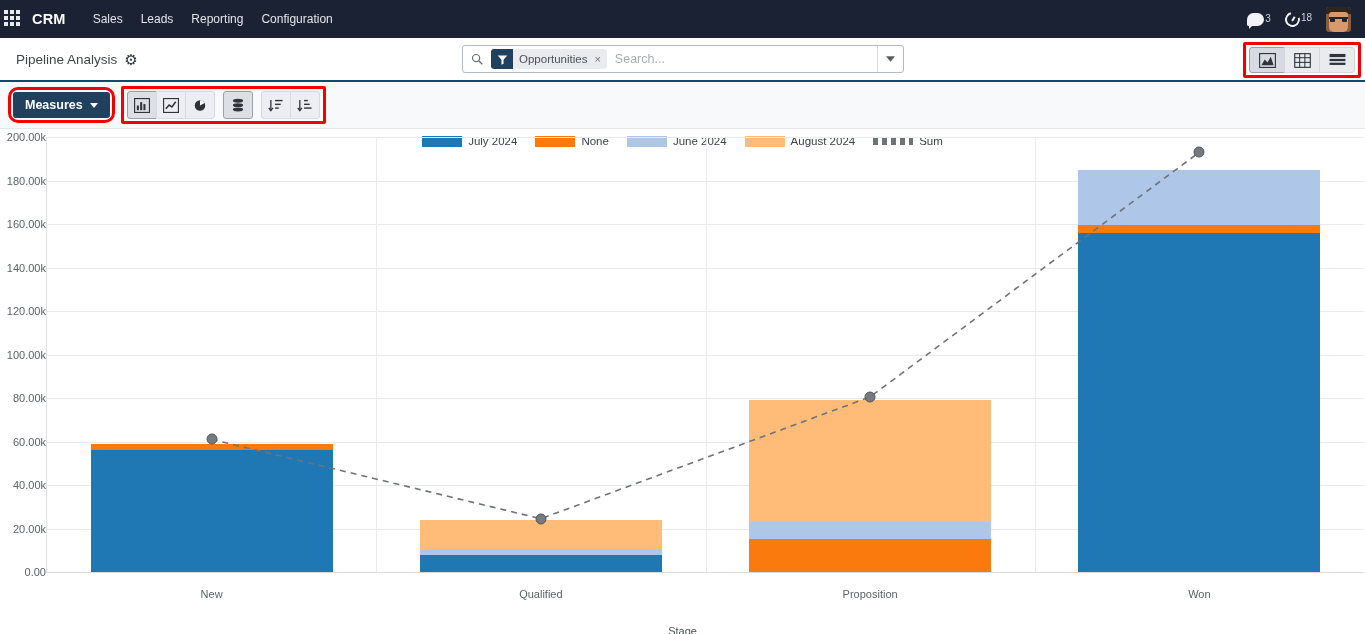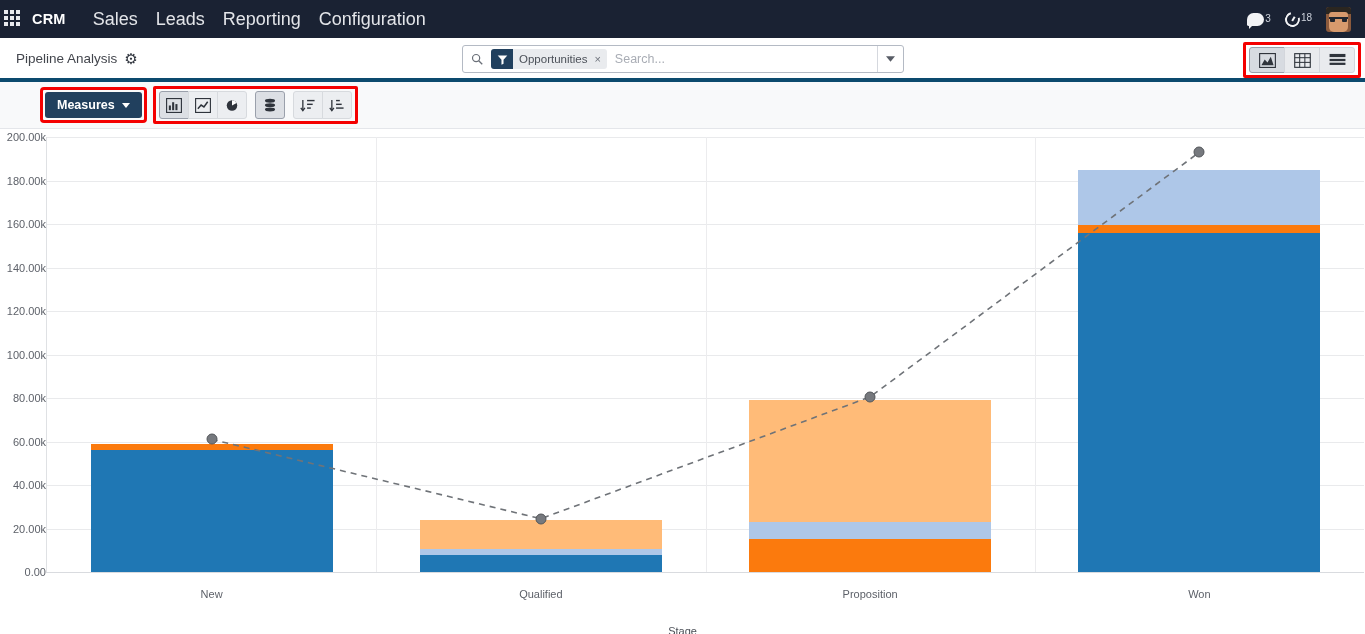--- a/index.html
+++ b/index.html
@@ -33,21 +33,21 @@
   .brand {
     color: #ffffff;
     font-size: 14.5px;
     font-weight: bold;
     margin-right: 18px;
     letter-spacing: .2px;
   }
   .navmenu { display: flex; align-items: center; gap: 0px; }
   .navmenu .nav-item {
     color: #e3e5e9;
-    font-size: 18px;
+    font-size: 12px;
     padding: 10px 9px;
     cursor: pointer;
     white-space: nowrap;
   }
 
   .nav-right {
     margin-left: auto;
     display: flex;
     align-items: center;
     gap: 14px;
@@ -103,21 +103,21 @@
   .avatar .face { position: absolute; top: 5px; left: 3px; right: 3px; bottom: 0; background: #d79a6d; border-radius: 3px 3px 5px 5px; }
   .avatar .glasses { position: absolute; top: 10px; left: 3px; right: 3px; height: 5px; border-top: 2px solid #20252e; }
   .avatar .eye { position: absolute; top: 10px; width: 5px; height: 5px; background: #20252e; border-radius: 1px; }
   .avatar .eye.l { left: 4px; }
   .avatar .eye.r { right: 4px; }
 
   
   .control-panel {
     height: 44px;
     background: #ffffff;
-    border-bottom: 4px solid #0c4a6e;
+    border-bottom: 2px solid #0c4a6e;
     display: flex;
     align-items: center;
     position: relative;
     padding: 0 8px;
   }
   .breadcrumb {
     display: flex;
     align-items: center;
     gap: 7px;
     padding-left: 8px;
@@ -231,24 +231,23 @@
     height: 47px;
     background: #f8f9fa;
     border-bottom: 1px solid #e4e6ea;
     display: flex;
     align-items: center;
     padding-left: 8px;
     gap: 0px;
   }
   .measures-outline {
     border: 3px solid #f40000;
-    border-radius: 4px;
+    border-radius: 10px;
     padding: 2px;
     display: flex;
-    margin-left: 32px;
   }
   .measures-btn {
     background: #21405e;
     color: #fff;
     font-size: 12.5px;
     font-weight: bold;
     border: none;
     border-radius: 3px;
     padding: 6px 12px;
     display: flex;
@@ -548,20 +547,42 @@
           <rect x="7.5" y="2" width="4" height="1.5" fill="#2f343c"></rect>
           <rect x="7.5" y="6" width="6" height="1.5" fill="#2f343c"></rect>
           <rect x="7.5" y="10" width="8" height="1.5" fill="#2f343c"></rect>
         </svg>
       </div>
     </div>
   </div>
 </div>
 
 <div class="chart-area">
+  <div class="legend" id="legend">
+      <div class="legend-item">
+        <span class="legend-swatch" style="background: rgb(31, 119, 180);"></span>
+        <span>July 2024</span>
+      </div>
+      <div class="legend-item">
+        <span class="legend-swatch" style="background: rgb(251, 122, 13);"></span>
+        <span>None</span>
+      </div>
+      <div class="legend-item">
+        <span class="legend-swatch" style="background: rgb(174, 199, 232);"></span>
+        <span>June 2024</span>
+      </div>
+      <div class="legend-item">
+        <span class="legend-swatch" style="background: rgb(255, 187, 120);"></span>
+        <span>August 2024</span>
+      </div>
+      <div class="legend-item">
+        <span class="legend-swatch dashed"></span>
+        <span>Sum</span>
+      </div>
+    </div>
   <div class="plot" id="plot">
       <div class="gridline" style="top: 443px;"></div>
       <div class="y-tick" style="top: 443px;">0.00</div>
       <div class="gridline" style="top: 399.5px;"></div>
       <div class="y-tick" style="top: 399.5px;">20.00k</div>
       <div class="gridline" style="top: 356px;"></div>
       <div class="y-tick" style="top: 356px;">40.00k</div>
       <div class="gridline" style="top: 312.5px;"></div>
       <div class="y-tick" style="top: 312.5px;">60.00k</div>
       <div class="gridline" style="top: 269px;"></div>

